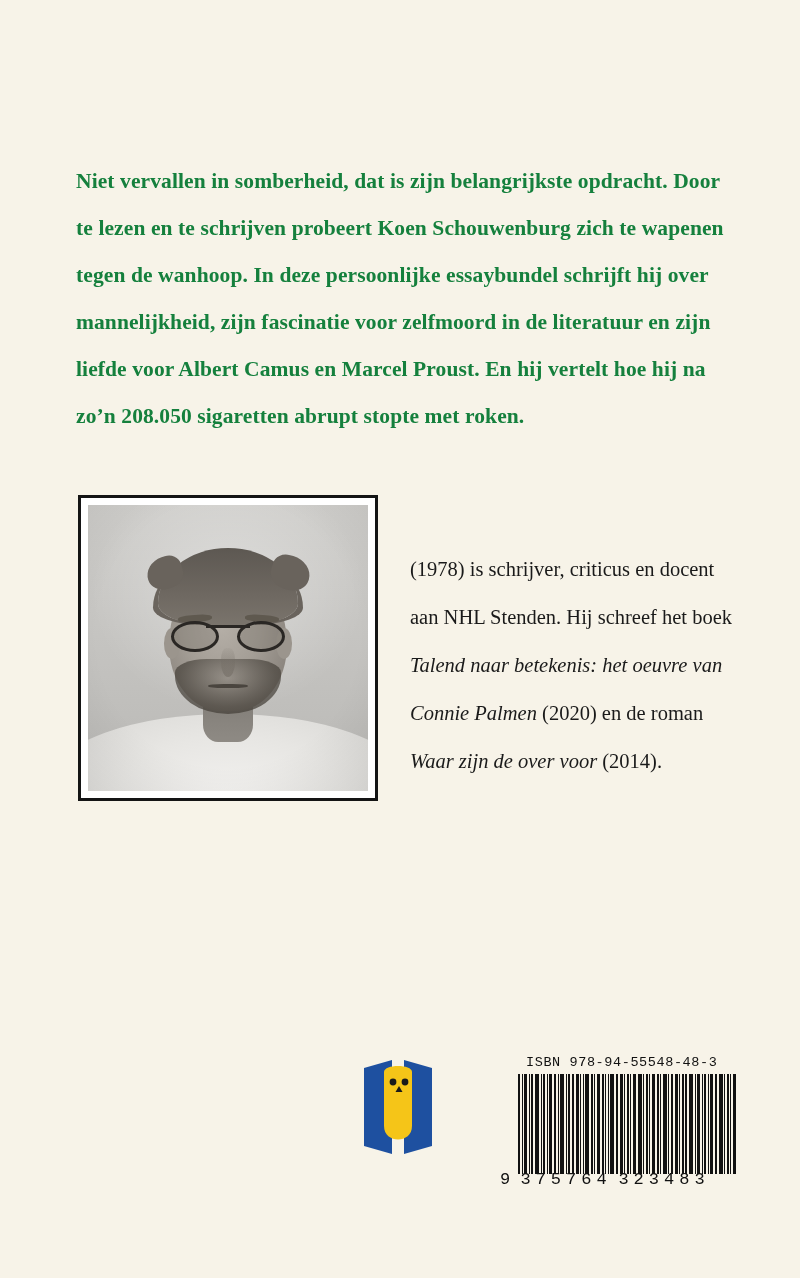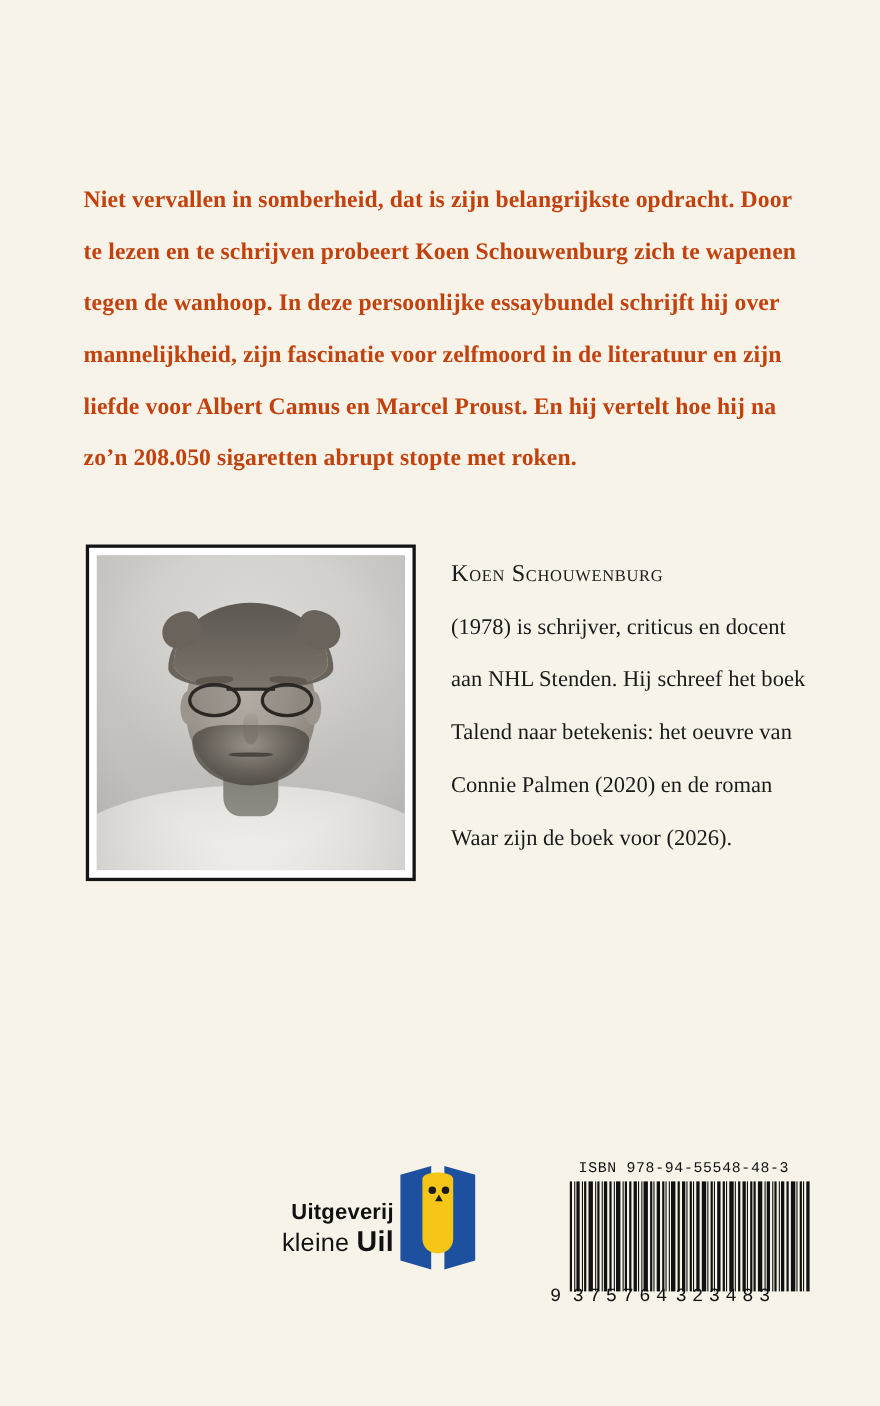--- a/index.html
+++ b/index.html
@@ -26,21 +26,21 @@
   .blurb {
     position: absolute;
     left: 76px;
     top: 136px;
     width: 660px;
     font-family: "Liberation Serif", serif;
     font-weight: bold;
     font-size: 21.5px;
     line-height: 47px;
     letter-spacing: 0.1px;
-    color: #c2410c;
+    color: #15803d;
   }
 
   
   .author-row {
     position: absolute;
     left: 78px;
     top: 495px;
     width: 660px;
   }
 
@@ -223,21 +223,21 @@
     font-family: "Liberation Serif", serif;
     font-size: 20.5px;
     line-height: 48px;
     color: #1a1a1a;
   }
   .author-name {
     font-variant: small-caps;
     letter-spacing: 0.6px;
     font-size: 22px;
   }
-  .italic { }
+  .italic { font-style: italic; }
 
   
   .publisher {
     position: absolute;
     left: 228px;
     top: 1090px;
     width: 130px;
     text-align: right;
     font-family: "Liberation Sans", sans-serif;
     color: #111111;
@@ -307,21 +307,21 @@
     top: 96px;
     width: 222px;
     font-family: "Liberation Mono", monospace;
     font-size: 17px;
     letter-spacing: 1px;
     color: #111;
     display: flex;
   }
   .barcode-digits .d0 { width: 18px; text-align: left; }
   .barcode-digits .d1 { width: 96px; text-align: center; letter-spacing: 5px; }
-  .barcode-digits .d2 { width: 100px; letter-spacing: 5px; }
+  .barcode-digits .d2 { width: 100px; text-align: center; letter-spacing: 5px; }
 </style>
 </head>
 <body>
 
 <div class="page">
 
   <p class="blurb">Niet vervallen in somberheid, dat is zijn belangrijkste opdracht. Door te lezen en te schrijven probeert Koen Schouwenburg zich te wapenen tegen de wanhoop. In deze persoonlijke essaybundel schrijft hij over mannelijkheid, zijn fascinatie voor zelfmoord in de literatuur en zijn liefde voor Albert Camus en Marcel Proust. En hij vertelt hoe hij na zo’n 208.050 sigaretten abrupt stopte met roken.</p>
 
   <div class="author-row">
 
@@ -344,30 +344,26 @@
           </div>
           <div class="bridge"></div>
           <div class="nose"></div>
           <div class="mouth"></div>
           <div class="vignette"></div>
         </div>
       </div>
     </div>
 
     <div class="author-text">
-      <span class="author-name">Koen Schouwenburg</span><br>
-      <span>(1978) is schrijver, criticus en docent aan NHL Stenden. Hij schreef het boek </span><span class="italic">Talend naar betekenis: het oeuvre van Connie Palmen</span><span> (2020) en de roman </span><span class="italic">Waar zijn de boek voor</span><span> (2026).</span>
+      <br>
+      <span>(1978) is schrijver, criticus en docent aan NHL Stenden. Hij schreef het boek </span><span class="italic">Talend naar betekenis: het oeuvre van Connie Palmen</span><span> (2020) en de roman </span><span class="italic">Waar zijn de over voor</span><span> (2014).</span>
     </div>
 
   </div>
 
-  <div class="publisher">
-    <div class="line1">Uitgeverij</div>
-    <div class="line2"><span>kleine </span><b>Uil</b></div>
-  </div>
 
   <div class="logo">
     <svg width="72" height="104" viewBox="0 0 72 104" xmlns="http://www.w3.org/2000/svg">
       <path d="M2 10 L30 2 L30 96 L2 88 Z" fill="#1e50a0"></path>
       <path d="M70 10 L42 2 L42 96 L70 88 Z" fill="#1e50a0"></path>
       <path d="M22 14 C22 6, 50 6, 50 14 L50 68 C50 86, 22 86, 22 68 Z" fill="#f5c518"></path>
       <circle cx="31" cy="24" r="3.4" fill="#1a1a1a"></circle>
       <circle cx="43" cy="24" r="3.4" fill="#1a1a1a"></circle>
       <path d="M37 28 L33.5 34 L40.5 34 Z" fill="#1a1a1a"></path>
     </svg>

